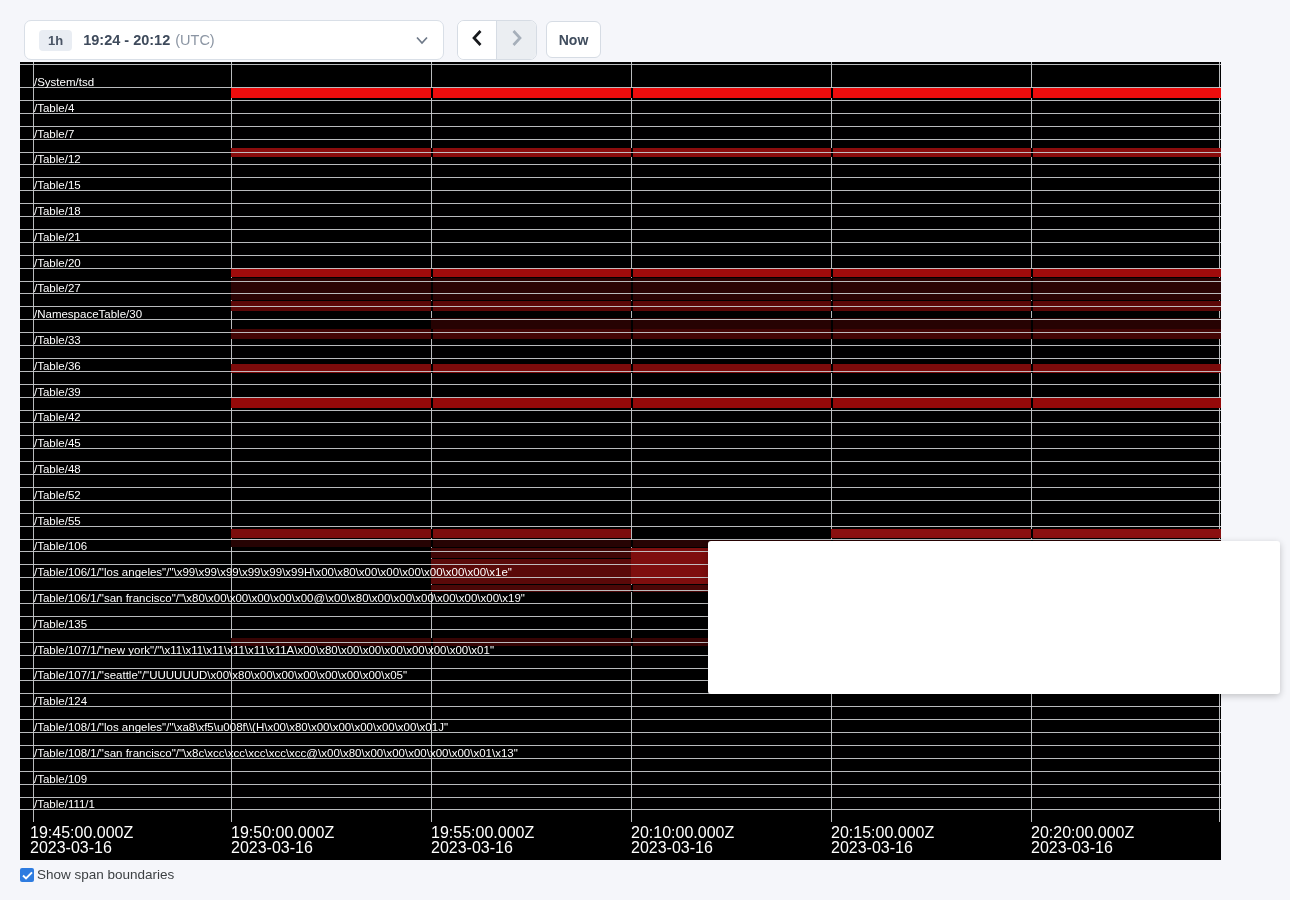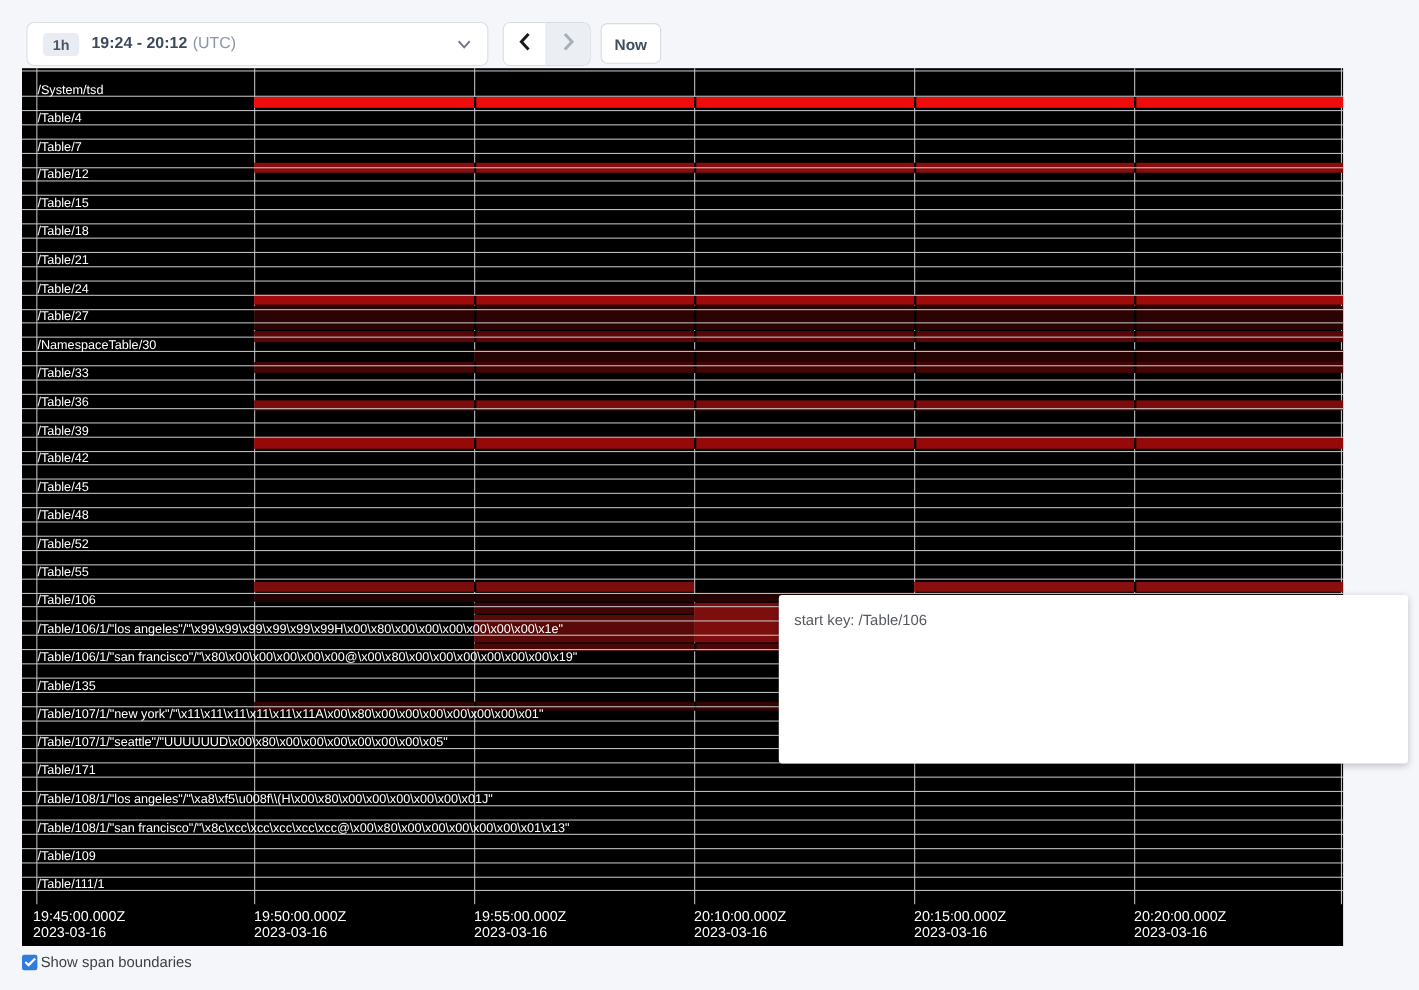--- a/index.html
+++ b/index.html
@@ -43,21 +43,21 @@
     text-decoration:underline;
   }
   .hline { position:absolute; left:0; width:1201px; height:1px; background:#c9cbcd; opacity:.92; }
   .vline { position:absolute; top:0; width:1px; height:760px; background:#c9cbcd; opacity:.92; }
   .band { position:absolute; }
   .band-gap { position:absolute; background:#000; }
   .row-label {
     position:absolute; color:#fff; font-size:11.5px; line-height:13px;
     white-space:nowrap; letter-spacing:0; z-index:3;
   }
-  .axis-label { position:absolute; color:#fff; font-size:13px; line-height:14px; white-space:nowrap; z-index:3; }
+  .axis-label { position:absolute; color:#fff; font-size:16px; line-height:14px; white-space:nowrap; z-index:3; }
   
   #tooltip {
     position:absolute; left:708px; top:541px; width:572px; height:153px;
     background:#fff; border-radius:3px; box-shadow:0 2px 7px rgba(0,0,0,.22);
     padding:15px 16px 14px 14px; z-index:10;
     display:flex; flex-direction:column; justify-content:space-between;
     font-size:13.5px; color:#55595f; line-height:16px;
   }
   
   .footer-check { position:absolute; left:20px; top:867px; display:flex; align-items:center; cursor:pointer; }
@@ -237,58 +237,57 @@
       <div class="hline" style="top: 721.6px;"></div>
       <div class="hline" style="top: 734.5px;"></div>
       <div class="hline" style="top: 747.4px;"></div>
       <div class="row-label" style="left: 14px; top: 14px;">/System/tsd</div>
       <div class="row-label" style="left: 14px; top: 39.8px;">/Table/4</div>
       <div class="row-label" style="left: 14px; top: 65.6px;">/Table/7</div>
       <div class="row-label" style="left: 14px; top: 91.4px;">/Table/12</div>
       <div class="row-label" style="left: 14px; top: 117.2px;">/Table/15</div>
       <div class="row-label" style="left: 14px; top: 143px;">/Table/18</div>
       <div class="row-label" style="left: 14px; top: 168.8px;">/Table/21</div>
-      <div class="row-label" style="left: 14px; top: 194.6px;">/Table/24</div>
+      <div class="row-label" style="left: 14px; top: 194.6px;">/Table/20</div>
       <div class="row-label" style="left: 14px; top: 220.4px;">/Table/27</div>
       <div class="row-label" style="left: 14px; top: 246.2px;">/NamespaceTable/30</div>
       <div class="row-label" style="left: 14px; top: 272px;">/Table/33</div>
       <div class="row-label" style="left: 14px; top: 297.8px;">/Table/36</div>
       <div class="row-label" style="left: 14px; top: 323.6px;">/Table/39</div>
       <div class="row-label" style="left: 14px; top: 349.4px;">/Table/42</div>
       <div class="row-label" style="left: 14px; top: 375.2px;">/Table/45</div>
       <div class="row-label" style="left: 14px; top: 401px;">/Table/48</div>
       <div class="row-label" style="left: 14px; top: 426.8px;">/Table/52</div>
       <div class="row-label" style="left: 14px; top: 452.6px;">/Table/55</div>
       <div class="row-label" style="left: 14px; top: 478.4px;">/Table/106</div>
       <div class="row-label" style="left: 14px; top: 504.2px;">/Table/106/1/"los angeles"/"\x99\x99\x99\x99\x99\x99H\x00\x80\x00\x00\x00\x00\x00\x00\x1e"</div>
       <div class="row-label" style="left: 14px; top: 530px;">/Table/106/1/"san francisco"/"\x80\x00\x00\x00\x00\x00@\x00\x80\x00\x00\x00\x00\x00\x00\x19"</div>
       <div class="row-label" style="left: 14px; top: 555.8px;">/Table/135</div>
       <div class="row-label" style="left: 14px; top: 581.6px;">/Table/107/1/"new york"/"\x11\x11\x11\x11\x11\x11A\x00\x80\x00\x00\x00\x00\x00\x00\x01"</div>
       <div class="row-label" style="left: 14px; top: 607.4px;">/Table/107/1/"seattle"/"UUUUUUD\x00\x80\x00\x00\x00\x00\x00\x00\x05"</div>
-      <div class="row-label" style="left: 14px; top: 633.2px;">/Table/171</div>
+      <div class="row-label" style="left: 14px; top: 633.2px;">/Table/124</div>
       <div class="row-label" style="left: 14px; top: 659px;">/Table/108/1/"los angeles"/"\xa8\xf5\u008f\\(H\x00\x80\x00\x00\x00\x00\x00\x01J"</div>
       <div class="row-label" style="left: 14px; top: 684.8px;">/Table/108/1/"san francisco"/"\x8c\xcc\xcc\xcc\xcc\xcc@\x00\x80\x00\x00\x00\x00\x00\x01\x13"</div>
       <div class="row-label" style="left: 14px; top: 710.6px;">/Table/109</div>
       <div class="row-label" style="left: 14px; top: 736.4px;">/Table/111/1</div>
       <div class="axis-label" style="left: 10px; top: 764px;">19:45:00.000Z</div>
       <div class="axis-label" style="left: 10px; top: 779px;">2023-03-16</div>
       <div class="axis-label" style="left: 211px; top: 764px;">19:50:00.000Z</div>
       <div class="axis-label" style="left: 211px; top: 779px;">2023-03-16</div>
       <div class="axis-label" style="left: 411px; top: 764px;">19:55:00.000Z</div>
       <div class="axis-label" style="left: 411px; top: 779px;">2023-03-16</div>
       <div class="axis-label" style="left: 611px; top: 764px;">20:10:00.000Z</div>
       <div class="axis-label" style="left: 611px; top: 779px;">2023-03-16</div>
       <div class="axis-label" style="left: 811px; top: 764px;">20:15:00.000Z</div>
       <div class="axis-label" style="left: 811px; top: 779px;">2023-03-16</div>
       <div class="axis-label" style="left: 1011px; top: 764px;">20:20:00.000Z</div>
       <div class="axis-label" style="left: 1011px; top: 779px;">2023-03-16</div>
     </div>
 
   <div id="tooltip">
-    <div>start key: /Table/106</div>
   </div>
 
   <div class="footer-check">
     <span class="checkbox">
       <span>
         <svg width="11" height="9" viewBox="0 0 11 9">
             <polyline points="1,4.6 4,7.4 10,1.4" stroke="#fff" stroke-width="2" fill="none"></polyline>
           </svg>
       </span>
     </span>

